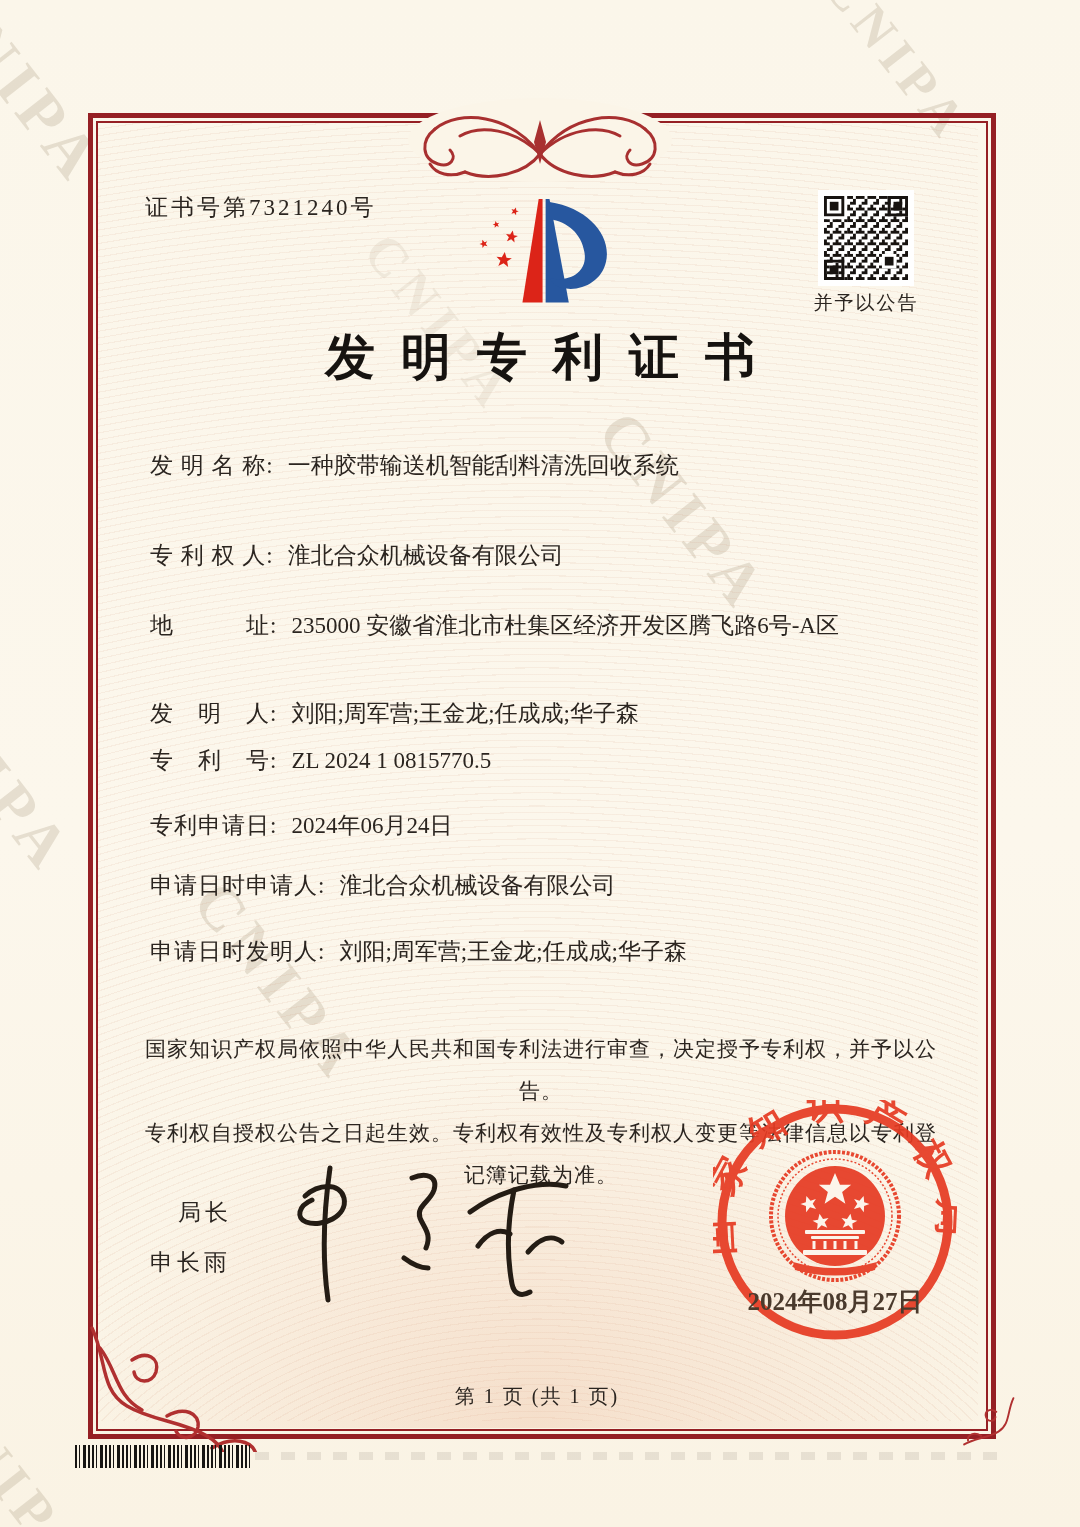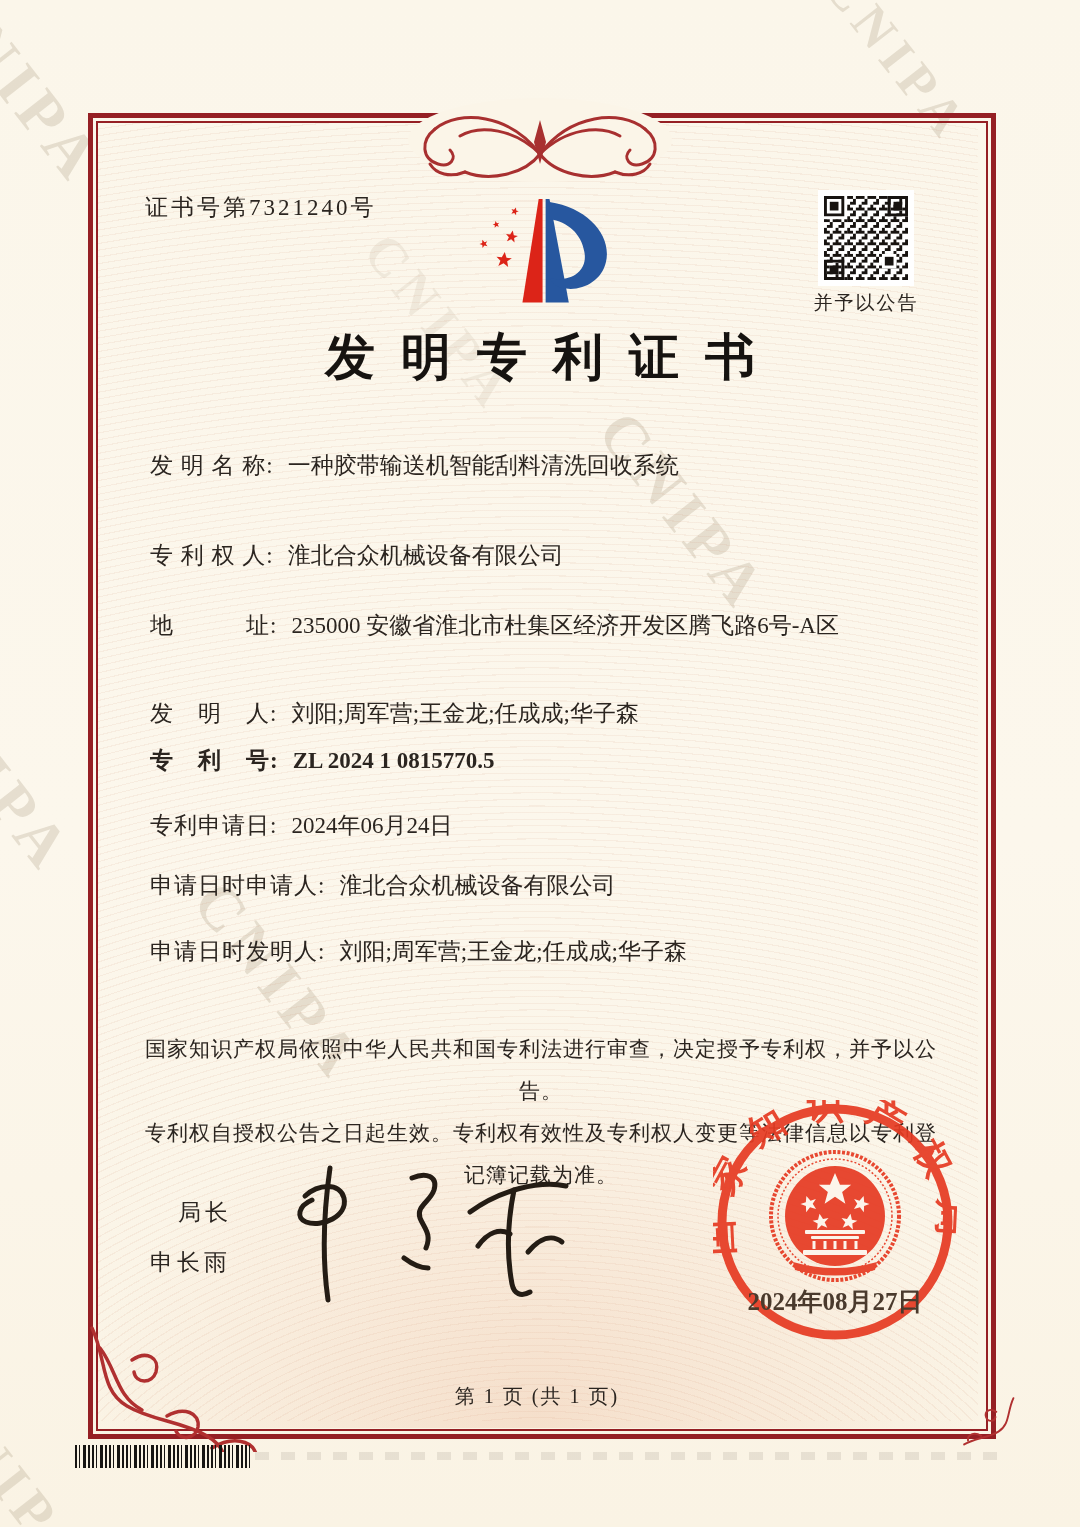--- a/index.html
+++ b/index.html
@@ -150,21 +150,21 @@
 </div>
 <div class="abs row" style="top:540px;">
   <span class="lbl">专 利 权 人:</span><span class="val">淮北合众机械设备有限公司</span>
 </div>
 <div class="abs row" style="top:610px;">
   <span class="lbl">地　　　址:</span><span class="val">235000 安徽省淮北市杜集区经济开发区腾飞路6号-A区</span>
 </div>
 <div class="abs row" style="top:698px;">
   <span class="lbl">发　明　人:</span><span class="val">刘阳;周军营;王金龙;任成成;华子森</span>
 </div>
-<div class="abs row" style="top:745px;width:860px;font-weight:bold;">
+<div class="abs row" style="top:745px;width:860px;">
   <span class="lbl">专　利　号:</span><span class="val">ZL 2024 1 0815770.5</span>
 </div>
 <div class="abs row" style="top:810px;width:860px;">
   <span class="lbl">专利申请日:</span><span class="val">2024年06月24日</span>
 </div>
 <div class="abs row" style="top:870px;">
   <span class="lbl">申请日时申请人:</span><span class="val">淮北合众机械设备有限公司</span>
 </div>
 <div class="abs row" style="top:936px;">
   <span class="lbl">申请日时发明人:</span><span class="val">刘阳;周军营;王金龙;任成成;华子森</span>

